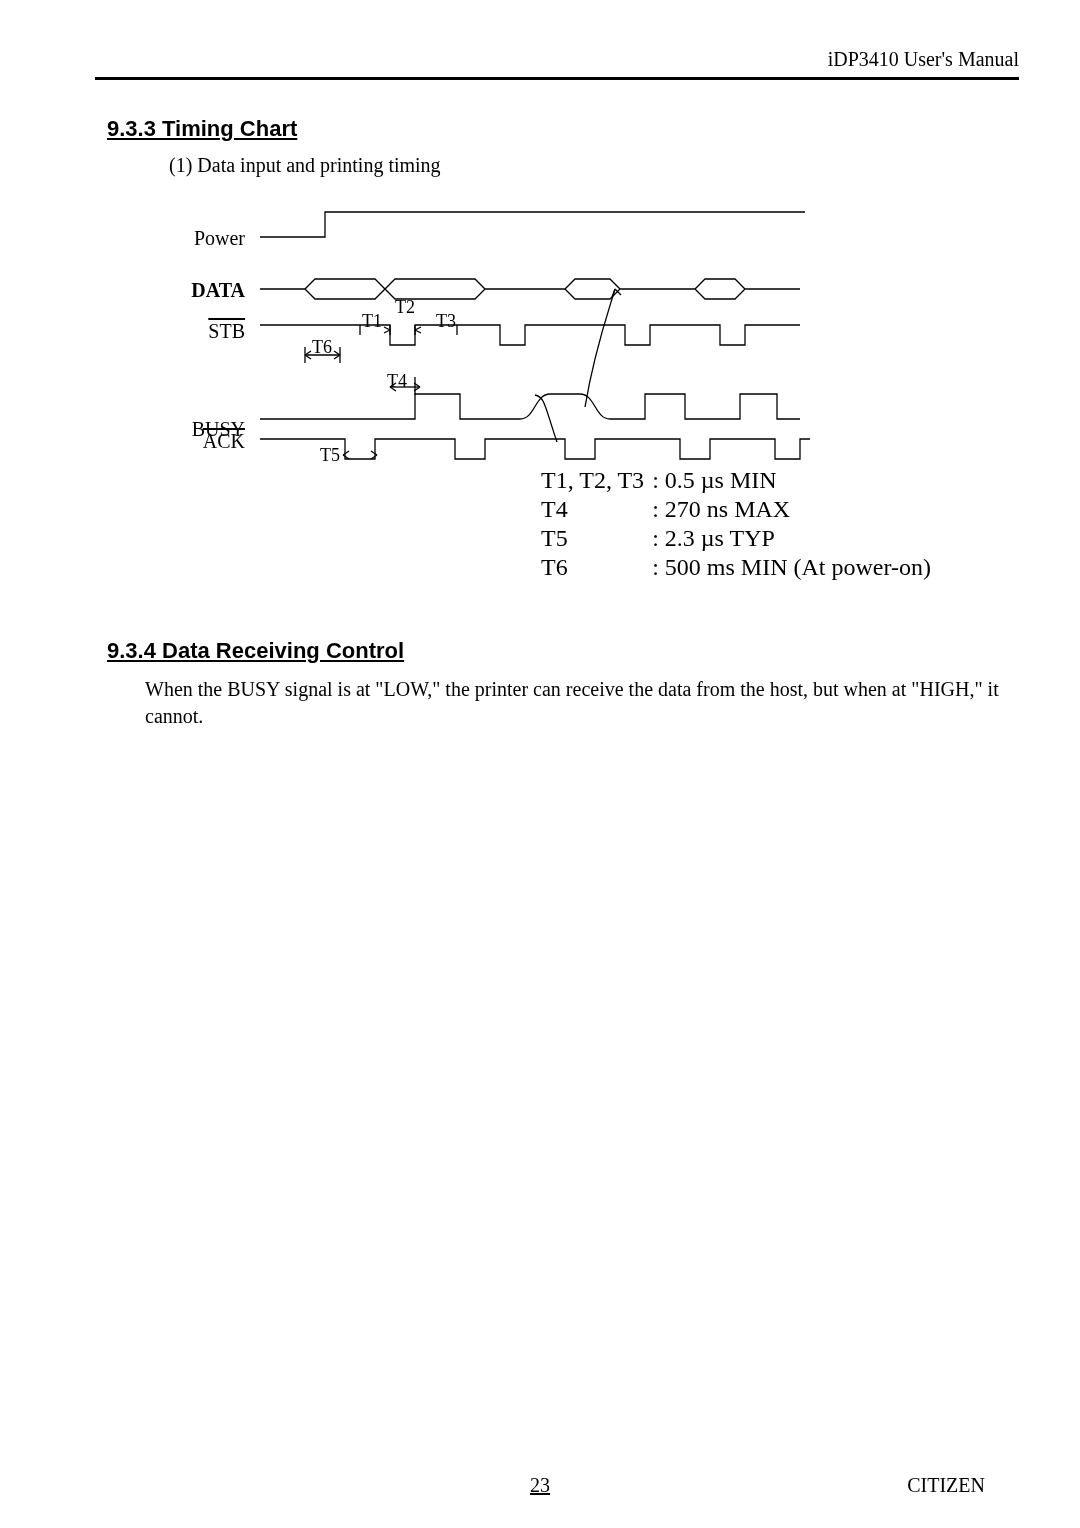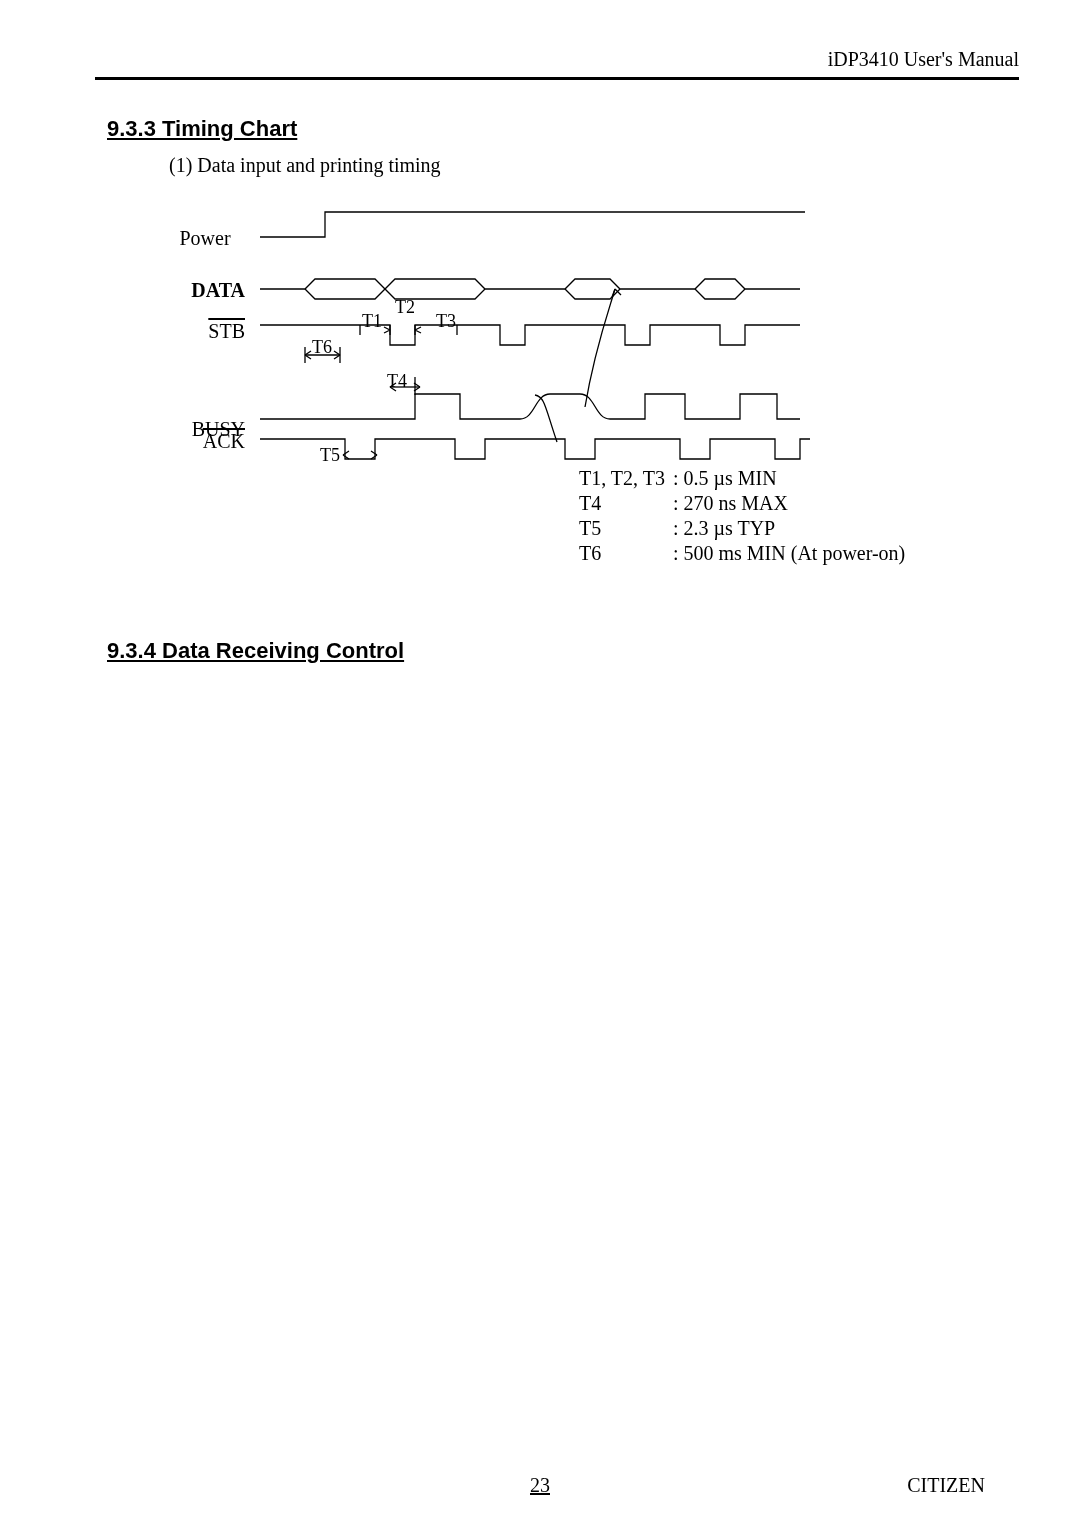--- a/index.html
+++ b/index.html
@@ -50,22 +50,21 @@
     position: absolute;
     font-size: 20px;
     text-align: right;
     width: 80px;
   }
   .overline {
     text-decoration: overline;
   }
   .timing-table {
     position: absolute;
-    font-size: 20px;
-    margin-left: 38px;
+    font-size: 24px;
   }
   .timing-table td {
     padding: 0 6px 0 0;
     vertical-align: top;
     white-space: nowrap;
   }
   .body-text {
     margin-left: 50px;
     font-size: 20px;
     line-height: 1.35;
@@ -100,21 +99,21 @@
 
   <div class="header-line">
     <span>iDP3410 User's Manual</span>
   </div>
 
   <h3 class="section-heading">9.3.3  Timing Chart</h3>
   <div class="subitem">(1)    Data input and printing timing</div>
 
   <div class="chart-container">
 
-    <div class="sig-label" style="top:30px;left:0;text-align:center;">Power</div>
+    <div class="sig-label" style="top:30px;left:0;">Power</div>
     <div class="sig-label" style="top:82px;left:0;font-weight:bold;">DATA</div>
     <div class="sig-label overline" style="top:123px;left:0;">STB</div>
     <div class="sig-label" style="top:221px;left:0;">BUSY</div>
     <div class="sig-label overline" style="top:233px;left:0;">ACK</div>
 
     <div class="tlabel" style="top:114px;left:197px;">T1</div>
     <div class="tlabel" style="top:100px;left:230px;">T2</div>
     <div class="tlabel" style="top:114px;left:271px;">T3</div>
     <div class="tlabel" style="top:174px;left:222px;">T4</div>
     <div class="tlabel" style="top:248px;left:155px;">T5</div>
@@ -175,18 +174,19 @@
       </tr>
       <tr>
         <td>T6</td>
         <td>:  500 ms MIN (At power-on)</td>
       </tr>
     </tbody>
       </table>
   </div>
 
   <h3 class="section-heading">9.3.4  Data Receiving Control</h3>
+  <div class="body-text">When the BUSY signal is at "LOW," the printer can receive the data from the host, but when at "HIGH," it cannot.</div>
 
   <div class="footer">
     <span class="pnum">23</span>
     <span class="brand">CITIZEN</span>
   </div>
 </div>
 
 </body></html>

